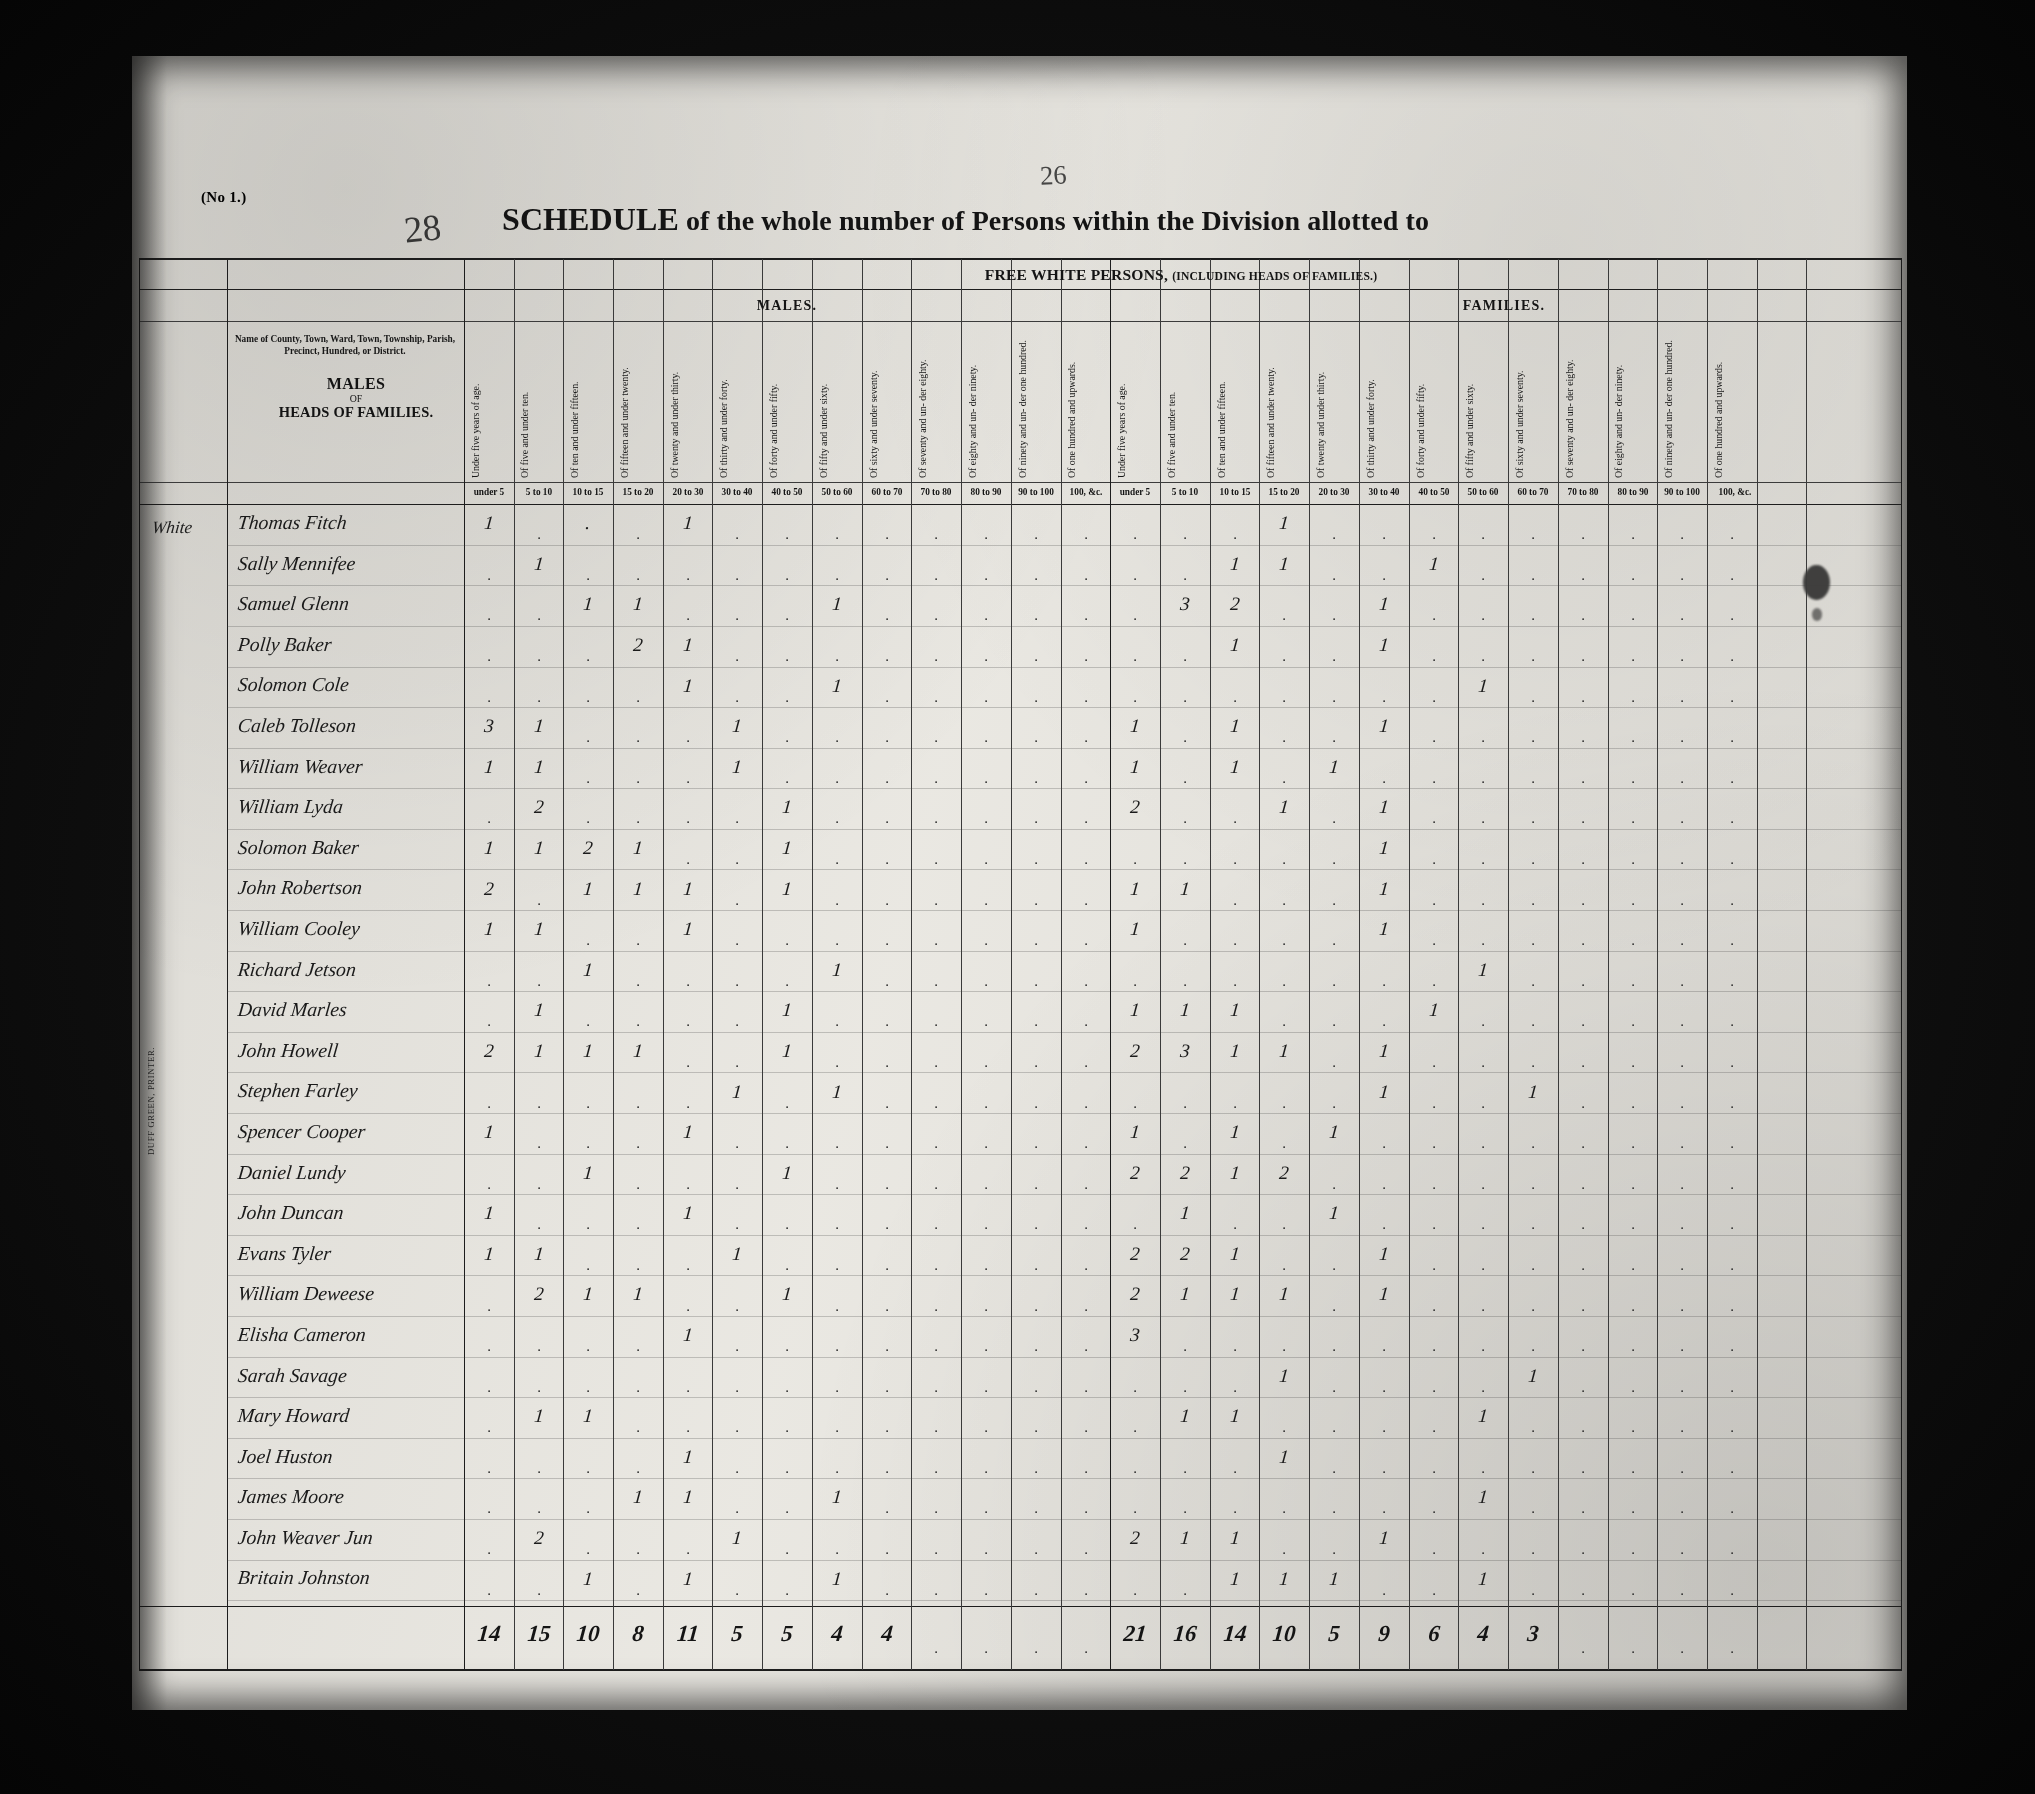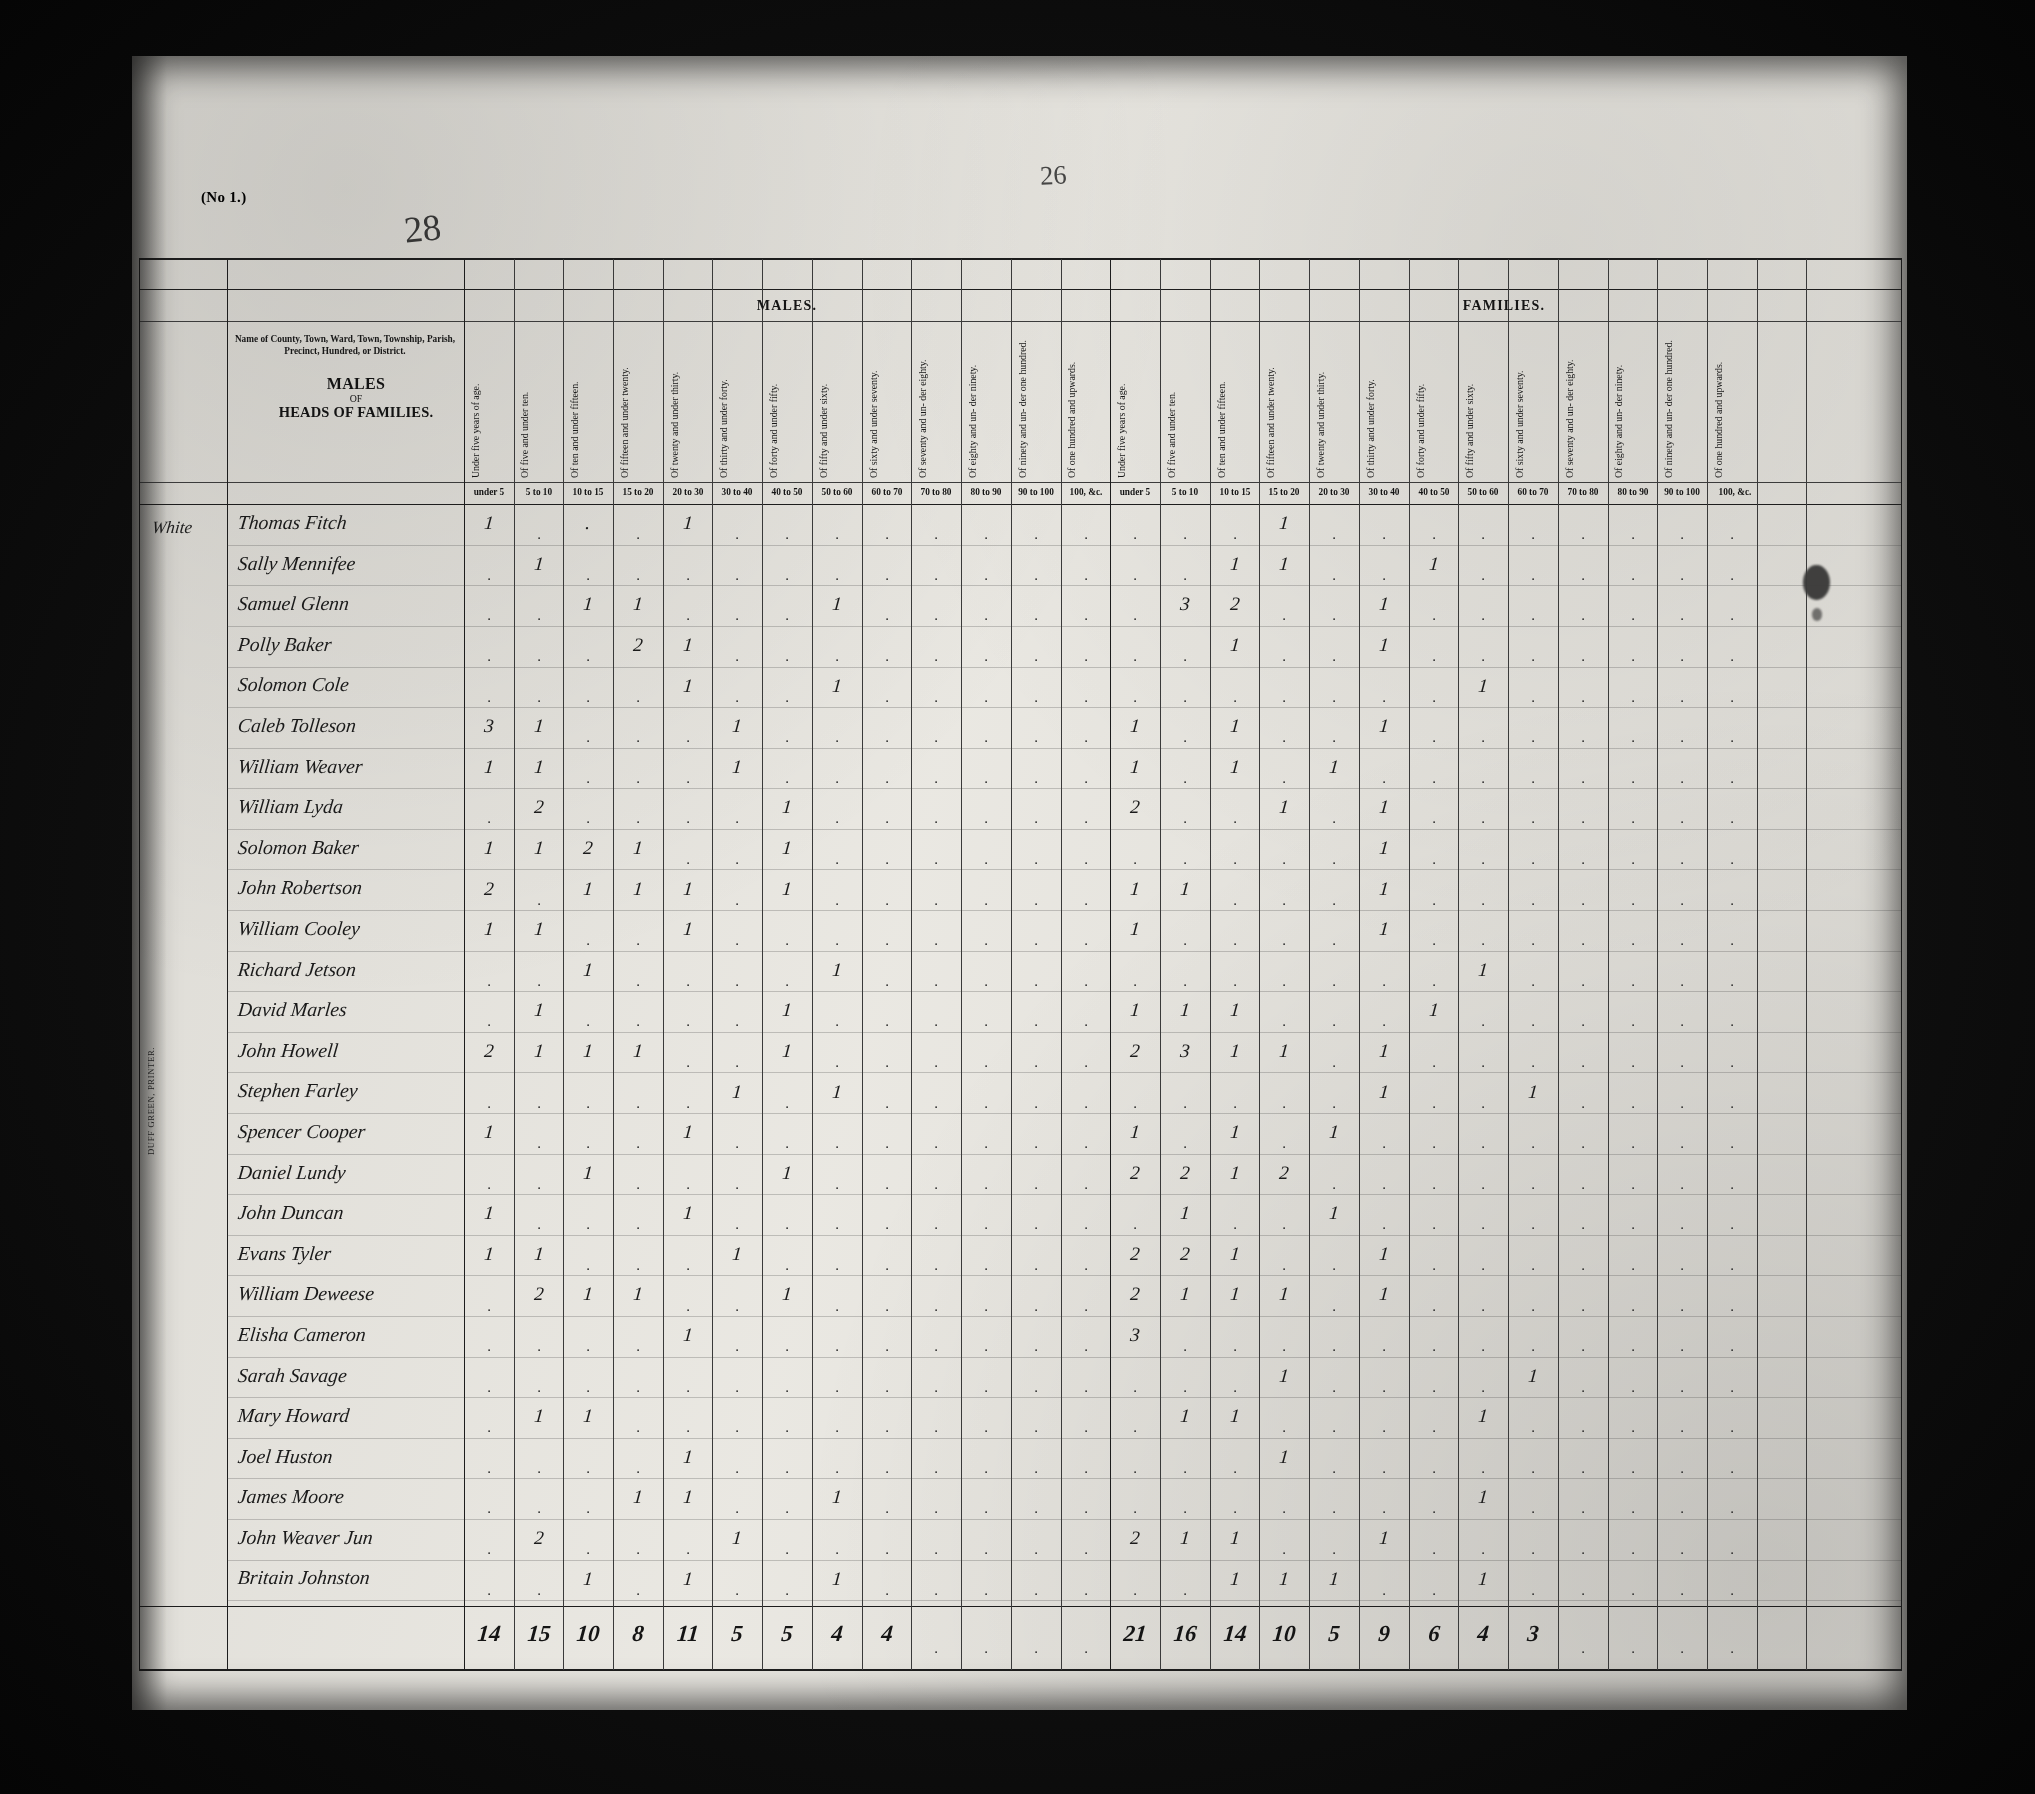--- a/index.html
+++ b/index.html
@@ -83,20 +83,24 @@
 </head>
 <body>
 
 <div class="photo"></div>
 
 <div class="page">
 
   <div class="no4">(No 1.)</div>
   <div class="pgnum-top">26</div>
   <div class="pgnum-28">28</div>
+  <div class="title">
+    <span class="big">SCHEDULE</span>
+    <span>of the whole number of Persons within the Division allotted to</span>
+  </div>
 
   <div class="printer">DUFF GREEN, PRINTER.</div>
 
   <div class="inkblot" style="left:1671px;top:509px;width:26.6px;height:35px;"></div>
   <div class="inkblot" style="left:1680px;top:552px;width:10.4px;height:12.7px;opacity:.55;"></div>
 
   <div class="tbl">
 
     <div class="hline h" style="top:0;"></div>
     <div class="hline h" style="top:30px;"></div>
@@ -131,20 +135,24 @@
     <div class="vline" style="left:1269px;"></div>
     <div class="vline" style="left:1318px;"></div>
     <div class="vline" style="left:1368px;"></div>
     <div class="vline" style="left:1418px;"></div>
     <div class="vline" style="left:1468px;"></div>
     <div class="vline" style="left:1517px;"></div>
     <div class="vline" style="left:1567px;"></div>
     <div class="vline" style="left:1617px;"></div>
     <div class="vline" style="left:1666px;"></div>
 
+    <div class="bandlbl freewhite" style="left:324px;top:7px;width:1434px;">
+      <span>FREE WHITE PERSONS,</span>
+      <small>(INCLUDING HEADS OF FAMILIES.)</small>
+    </div>
 
     <div class="bandlbl sexlbl" style="left:324px;top:39px;width:646px;">MALES.</div>
     <div class="bandlbl sexlbl" style="left:970px;top:39px;width:788px;">FAMILIES.</div>
 
     <div class="countyhdr" style="left:91px;top:75px;width:228px;">Name of County, Town, Ward, Town, Township, Parish, Precinct, Hundred, or District.</div>
 
     <div class="namecolhdr" style="left:88px;top:133px;width:0;"></div>
     <div class="namecolhdr" style="left:110px;top:116px;width:212px;">
       <div class="l1">MALES</div>
       <div class="l2">OF</div>

